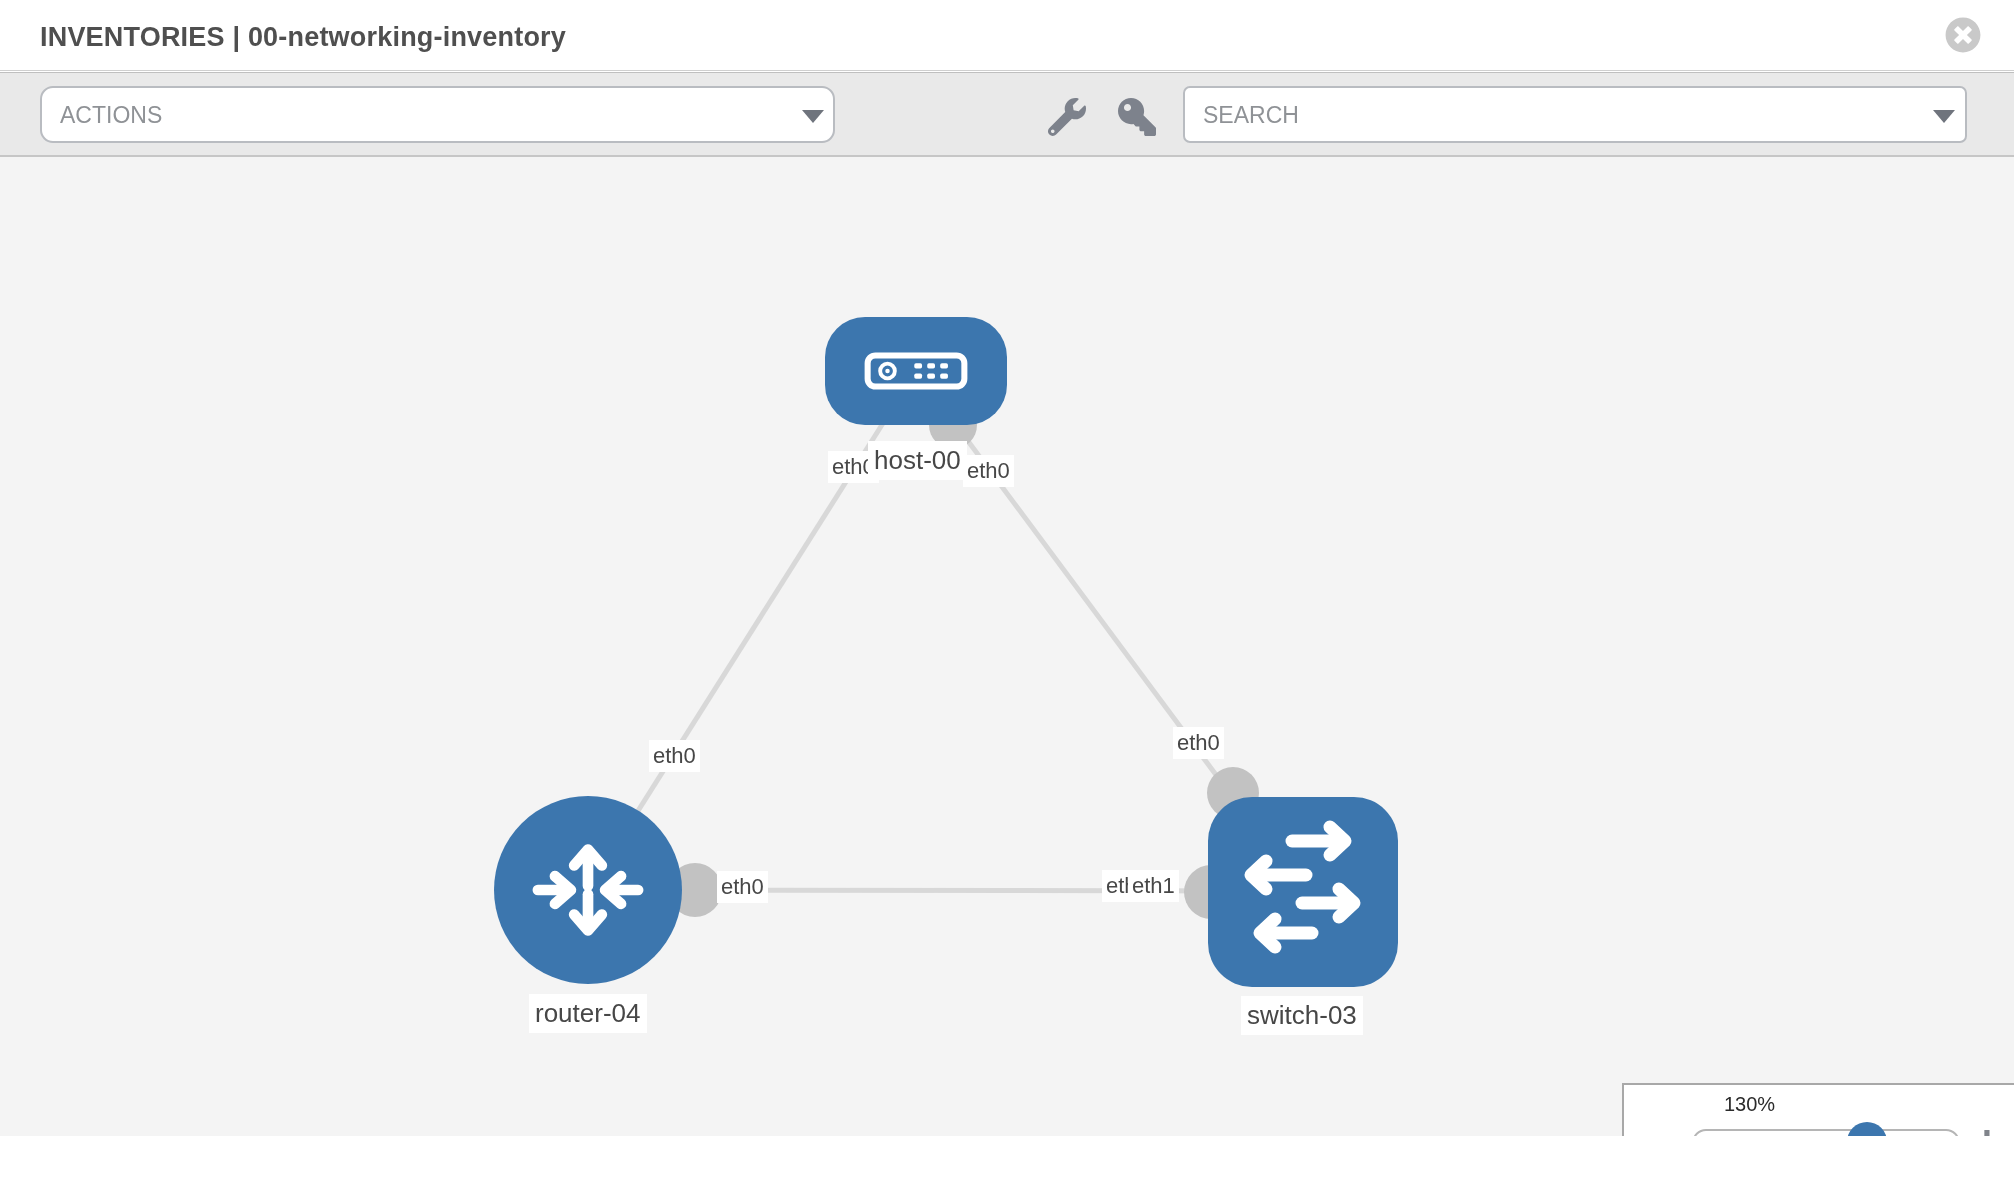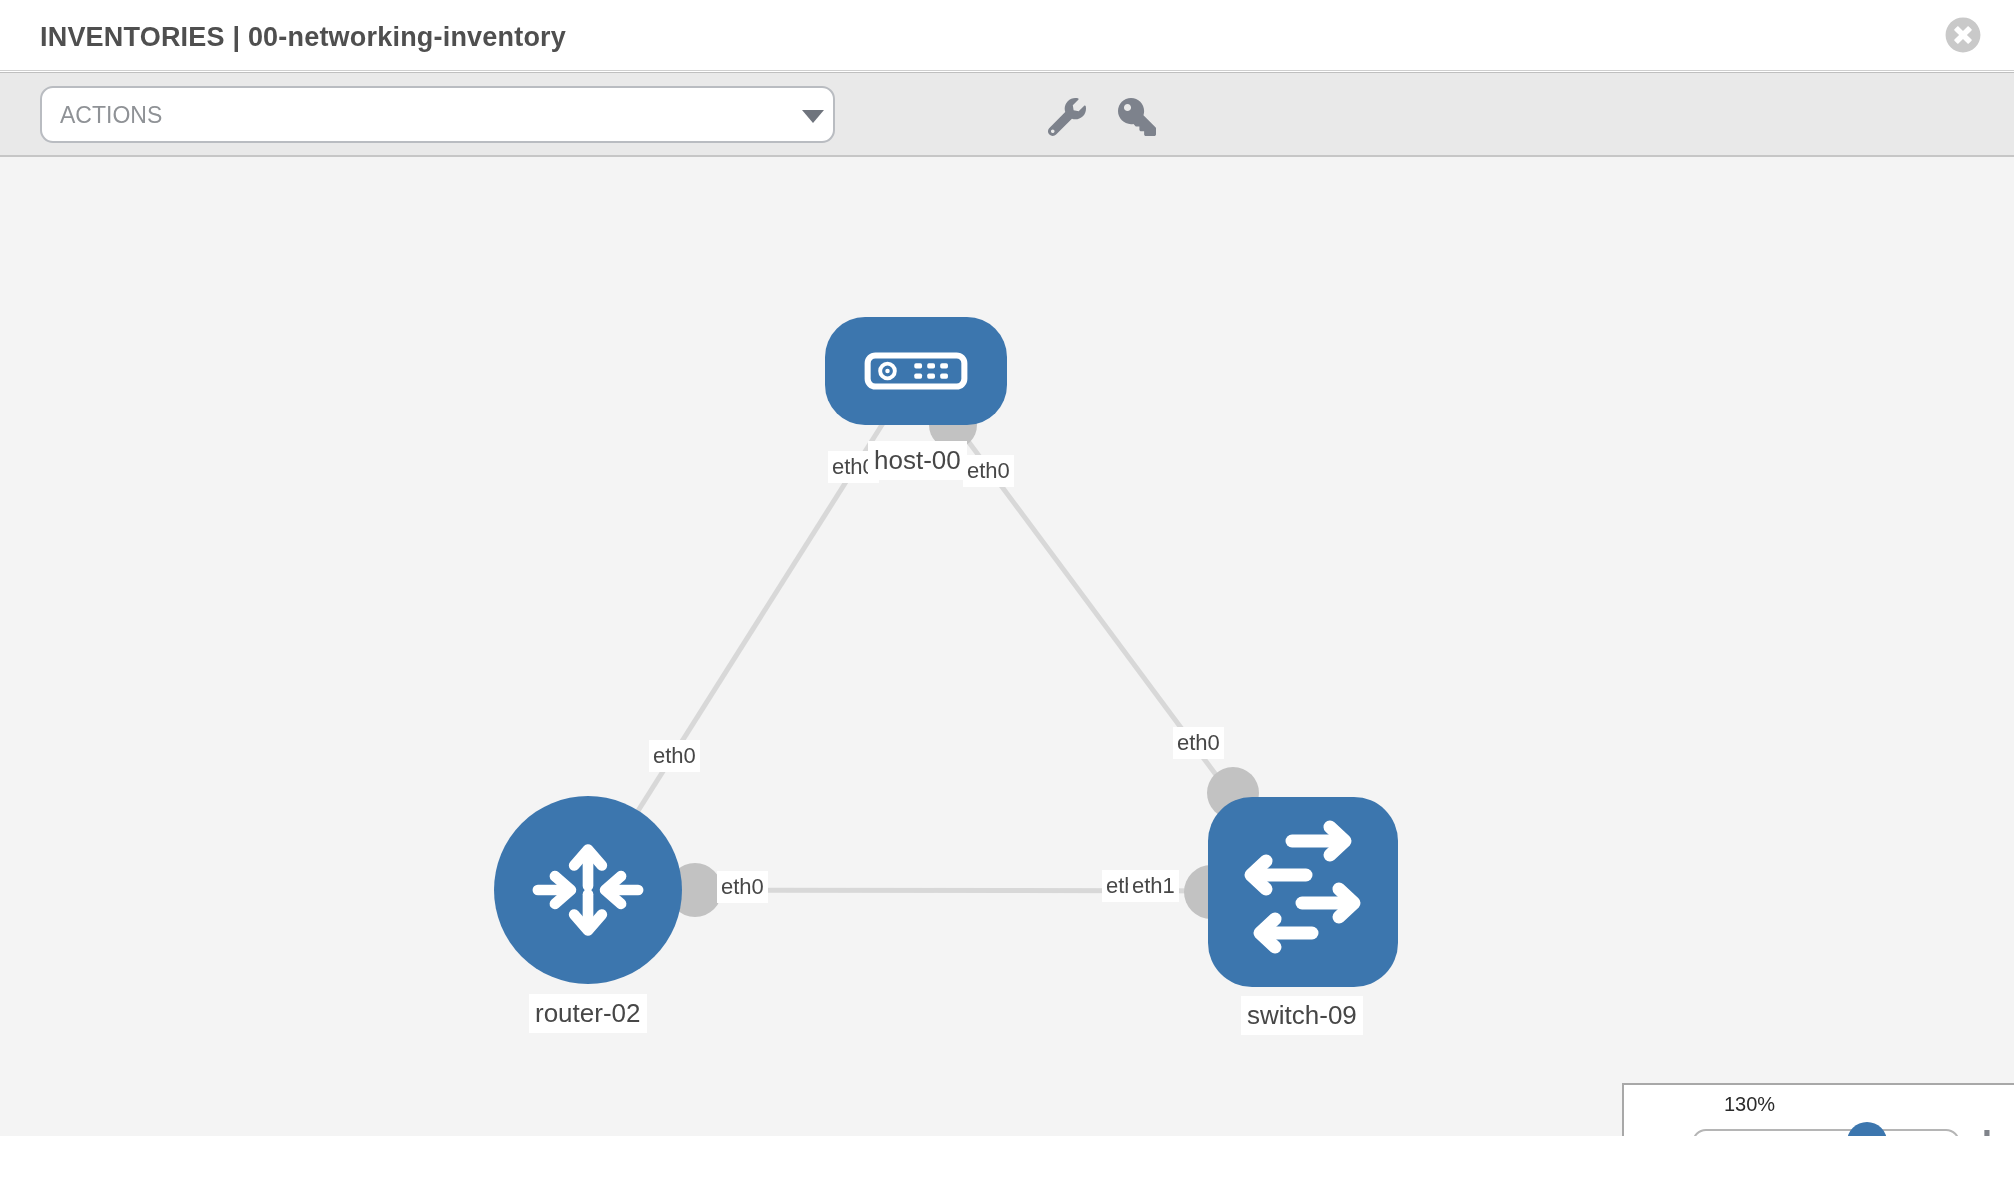--- a/index.html
+++ b/index.html
@@ -76,20 +76,24 @@
     </button>
 
     <button class="toolbtn btn-key">
       <svg width="38" height="38" viewBox="0 0 512 512">
         <g transform="scale(-1,1) translate(-512,0)">
           <path fill="#7d828c" d="M512 176.001C512 273.203 433.202 352 336 352c-11.22 0-22.19-1.062-32.827-3.069l-24.012 27.014A23.999 23.999 0 0 1 261.223 384H224v40c0 13.255-10.745 24-24 24h-40v40c0 13.255-10.745 24-24 24H24c-13.255 0-24-10.745-24-24v-78.059c0-6.365 2.529-12.47 7.029-16.971l161.802-161.802C163.108 213.814 160 195.271 160 176 160 78.798 238.797.001 335.999 0 433.488-.001 512 78.511 512 176.001zM336 128c0 26.51 21.49 48 48 48s48-21.49 48-48-21.49-48-48-48-48 21.49-48 48z"></path>
         </g>
       </svg>
     </button>
 
+    <div class="select sel-search">
+      <span class="ph">SEARCH</span>
+      <span class="caret"></span>
+    </div>
   </div>
 
   <div class="canvas">
 
     <svg class="wires" width="2014" height="1043" viewBox="0 0 2014 1043">
       <g stroke="#d8d8d8" stroke-width="5">
         <line x1="916" y1="214" x2="588" y2="733"></line>
         <line x1="916" y1="214" x2="1303" y2="735"></line>
         <line x1="588" y1="733" x2="1303" y2="734"></line>
       </g>
@@ -151,22 +155,22 @@
     <span class="chip chip-if" style="left:963px;top:298px;">eth0</span>
     <span class="chip chip-name" style="left:868px;top:284px;">host-00</span>
 
     <span class="chip chip-if" style="left:649px;top:583px;">eth0</span>
     <span class="chip chip-if" style="left:717px;top:714px;">eth0</span>
     <span class="chip chip-if" style="left:1173px;top:570px;">eth0</span>
 
     <span class="chip chip-if" style="left:1102px;top:713px;">eth0</span>
     <span class="chip chip-if chip-front" style="left:1128px;top:713px;">eth1</span>
 
-    <span class="chip chip-name" style="left:529px;top:837px;">router-02</span>
-    <span class="chip chip-name" style="left:1241px;top:839px;">switch-09</span>
+    <span class="chip chip-name" style="left:529px;top:837px;">router-04</span>
+    <span class="chip chip-name" style="left:1241px;top:839px;">switch-03</span>
   </div>
 
   <div class="zoom-panel">
     <div class="zoom-value">130%</div>
     <button class="zoom-minus">−</button>
     <div class="slider-track">
       <div class="slider-thumb"></div>
     </div>
     <button class="zoom-plus">+</button>
   </div>

